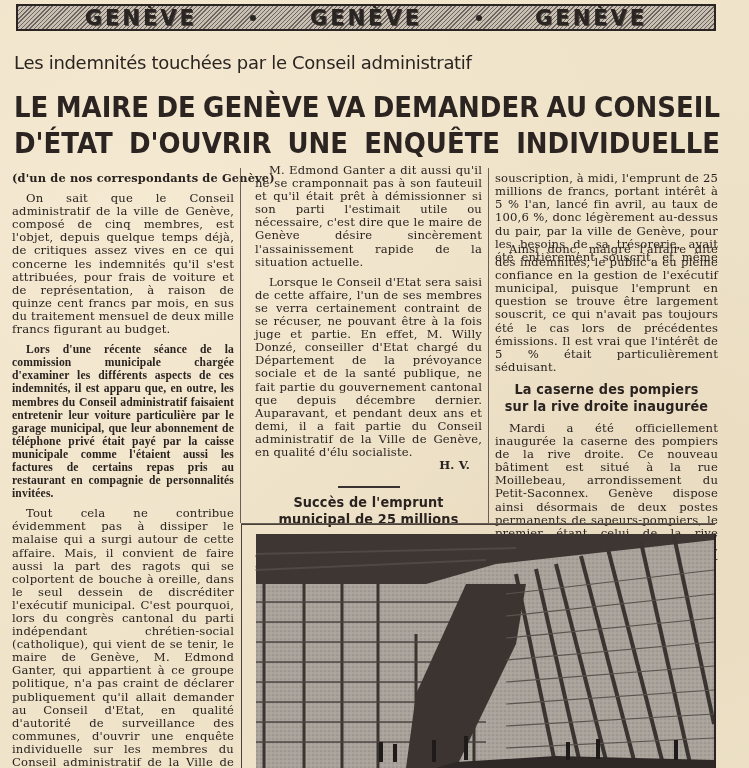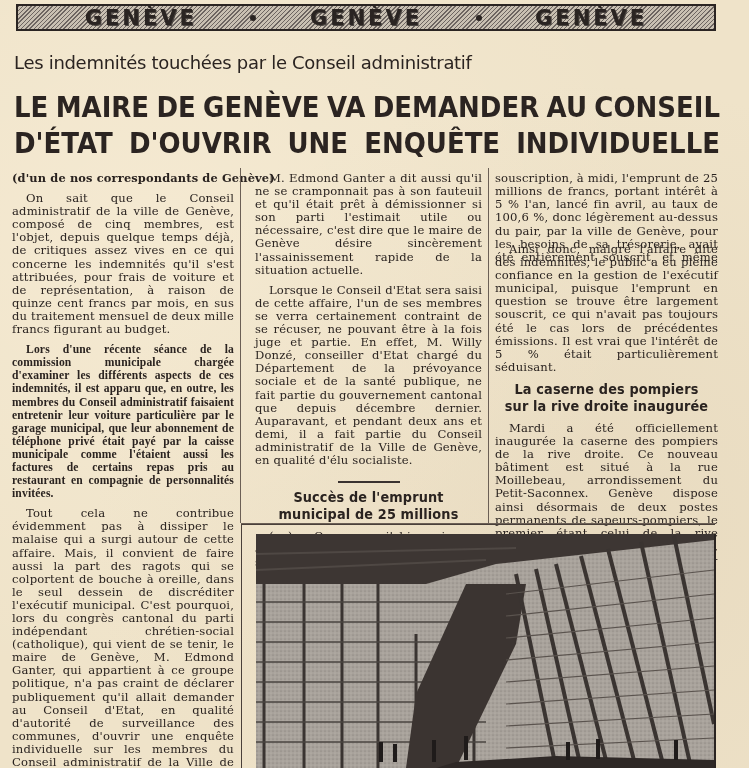--- a/index.html
+++ b/index.html
@@ -45,21 +45,21 @@
   .hl2 { top:128px; }
   .col {
     position:absolute; font-size:11.6px; line-height:13.1px; text-align:justify;
     letter-spacing:0.15px;
   }
   .col p { margin:0; text-indent:14px; }
   .col p + p { margin-top:7px; }
   .col .bold { font-weight:bold;font-family:Liberation Serif, serif; }
   .dateline { font-weight:bold; font-size:11.4px; margin:0 0 5px 0 !important; text-indent:0 !important; white-space:nowrap; }
   .c1 { left:12px; top:172px; width:222px; }
-  .c2 { left:255px; top:172px; width:227px; }
+  .c2 { left:255px; top:164px; width:227px; }
   .c3 { left:495px; top:172px; width:223px; }
   .sans-sub {
     font-family:"DejaVu Sans", sans-serif; font-weight:bold; text-align:center;
     font-size:14px; line-height:17px; margin:14px 0 8px 0; text-indent:0 !important;
     transform:scaleX(0.92);
   }
   .sig { text-align:right; font-weight:bold; text-indent:0 !important; margin-top:0 !important; padding-right:12px; }
   .rule-short { width:62px; height:2px; background:#3a3230; margin:14px auto 6px auto; }
   .vline { position:absolute; width:1px; background:#6b5f55; }
   .hline { position:absolute; height:1px; background:#6b5f55; }
@@ -111,20 +111,21 @@
   <p class="dateline">(d'un de nos correspondants de Genève)</p>
   <p>On sait que le Conseil administratif de la ville de Genève, composé de cinq membres, est l'objet, depuis quelque temps déjà, de critiques assez vives en ce qui concerne les indemnités qu'il s'est attribuées, pour frais de voiture et de représentation, à raison de quinze cent francs par mois, en sus du traitement mensuel de deux mille francs figurant au budget.</p>
   <p class="bold">Lors d'une récente séance de la commission municipale chargée d'examiner les différents aspects de ces indemnités, il est apparu que, en outre, les membres du Conseil administratif faisaient entretenir leur voiture particulière par le garage municipal, que leur abonnement de téléphone privé était payé par la caisse municipale comme l'étaient aussi les factures de certains repas pris au restaurant en compagnie de personnalités invitées.</p>
   <p>Tout cela ne contribue évidemment pas à dissiper le malaise qui a surgi autour de cette affaire. Mais, il convient de faire aussi la part des ragots qui se colportent de bouche à oreille, dans le seul dessein de discréditer l'exécutif municipal. C'est pourquoi, lors du congrès cantonal du parti indépendant chrétien-social (catholique), qui vient de se tenir, le maire de Genève, M. Edmond Ganter, qui appartient à ce groupe politique, n'a pas craint de déclarer publiquement qu'il allait demander au Conseil d'Etat, en qualité d'autorité de surveillance des communes, d'ouvrir une enquête individuelle sur les membres du Conseil administratif de la Ville de Genève et que, quant à lui, il n'en craignait nullement les conclusions.</p>
 
 </div>
 
 <div class="col c2">
   <p>M. Edmond Ganter a dit aussi qu'il ne se cramponnait pas à son fauteuil et qu'il était prêt à démissionner si son parti l'estimait utile ou nécessaire, c'est dire que le maire de Genève désire sincèrement l'assainissement rapide de la situation actuelle.</p>
   <p>Lorsque le Conseil d'Etat sera saisi de cette affaire, l'un de ses membres se verra certainement contraint de se récuser, ne pouvant être à la fois juge et partie. En effet, M. Willy Donzé, conseiller d'Etat chargé du Département de la prévoyance sociale et de la santé publique, ne fait partie du gouvernement cantonal que depuis décembre dernier. Auparavant, et pendant deux ans et demi, il a fait partie du Conseil administratif de la Ville de Genève, en qualité d'élu socialiste.</p>
+  <p class="sig">H. V.</p>
   <div class="rule-short"></div>
   <p class="sans-sub">Succès de l'emprunt municipal de 25 millions</p>
   <p style="height:40px;overflow:hidden;">(cp) — On apprenait hier soir que, à la veille de la clôture de sa souscription, à midi, l'emprunt de 25 millions de francs, portant intérêt à 5 %  l'an, lancé fin avril, au taux de 100,6 %, donc légèrement au-dessus du pair, par la ville de Genève, pour les besoins de sa trésorerie, avait été entièrement souscrit, et même au-delà, de sorte que les répartitions aux souscripteurs devront être sensiblement réduites.</p>
 </div>
 
 <div class="col c3">
   <p style="text-indent:0;margin-top:-26px;height:117px;overflow:hidden;padding-top:0;clip-path:inset(26px 0 0 0);">(cp) — On apprenait hier soir que, à la veille de la clôture de sa souscription, à midi, l'emprunt de 25 millions de francs, portant intérêt à 5 %  l'an, lancé fin avril, au taux de 100,6 %, donc légèrement au-dessus du pair, par la ville de Genève, pour les besoins de sa trésorerie, avait été entièrement souscrit, et même au-delà, de sorte que les répartitions aux souscripteurs devront être sensiblement réduites.</p>
   <p style="margin-top:-20px;">Ainsi donc, malgré l'affaire dite des indemnités, le public a eu pleine confiance en la gestion de l'exécutif municipal, puisque l'emprunt en question se trouve être largement souscrit, ce qui n'avait pas toujours été le cas lors de précédentes émissions. Il est vrai que l'intérêt de 5 % était particulièrement séduisant.</p>
   <p class="sans-sub">La caserne des pompiers sur la rive droite inaugurée</p>
   <p>Mardi a été officiellement inaugurée la caserne des pompiers de la rive droite. Ce nouveau bâtiment est situé à la rue Moillebeau, arrondissement du Petit-Saconnex. Genève dispose ainsi désormais de deux postes permanents de sapeurs-pompiers, le premier étant celui de la rive gauche, à la rue du Vieux - Billard, arrondissement de Plainpalais. - (ats.)</p>

